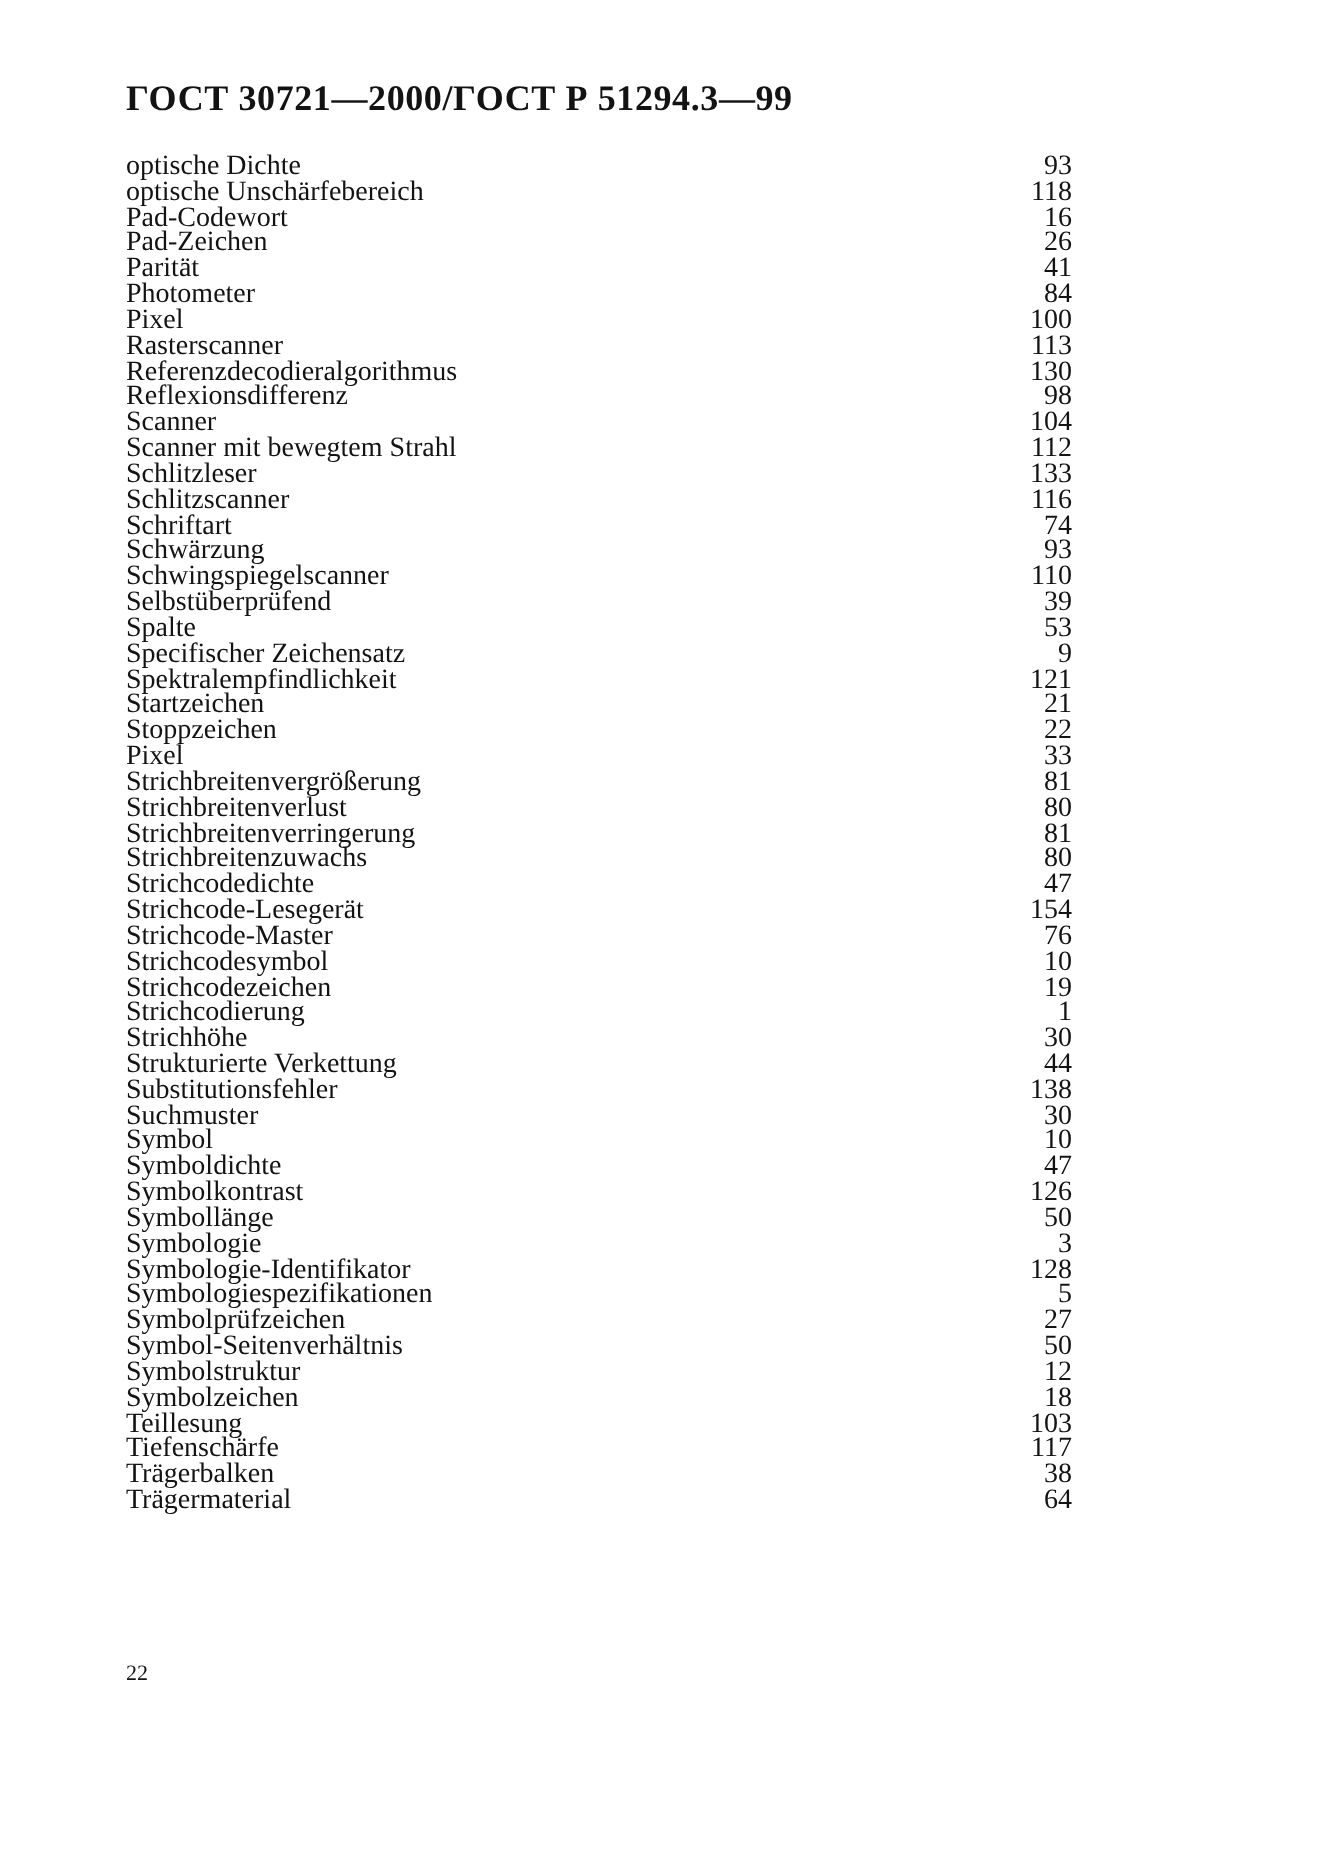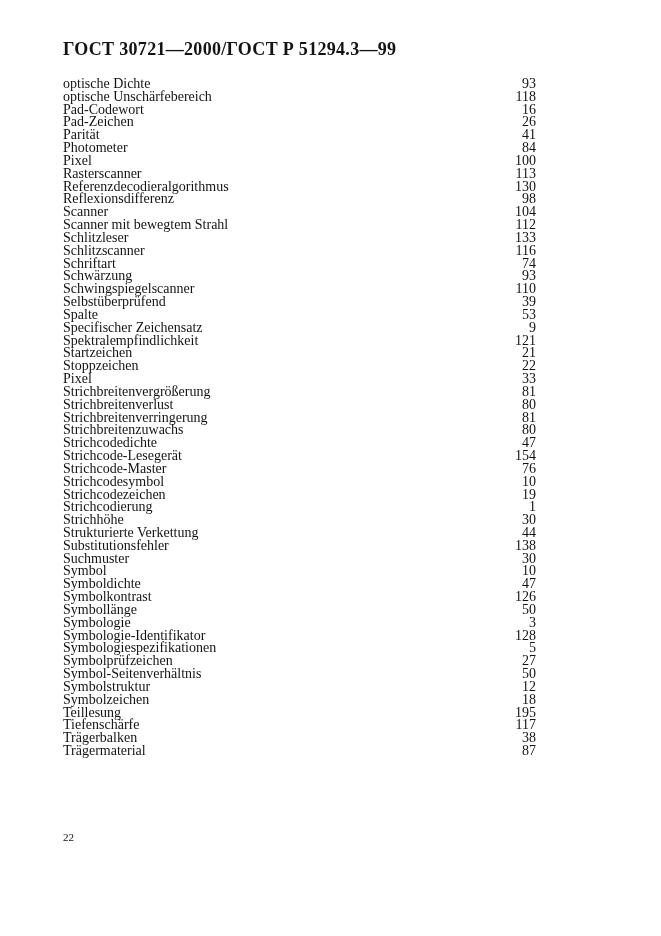--- a/index.html
+++ b/index.html
@@ -250,30 +250,30 @@
       <div class="index-row">
         <span class="index-term">Symbolstruktur</span>
         <span class="index-page">12</span>
       </div>
       <div class="index-row">
         <span class="index-term">Symbolzeichen</span>
         <span class="index-page">18</span>
       </div>
       <div class="index-row">
         <span class="index-term">Teillesung</span>
-        <span class="index-page">195</span>
+        <span class="index-page">103</span>
       </div>
       <div class="index-row">
         <span class="index-term">Tiefenschärfe</span>
         <span class="index-page">117</span>
       </div>
       <div class="index-row">
         <span class="index-term">Trägerbalken</span>
         <span class="index-page">38</span>
       </div>
       <div class="index-row">
         <span class="index-term">Trägermaterial</span>
-        <span class="index-page">87</span>
+        <span class="index-page">64</span>
       </div>
     </div>
 
   <div class="page-number">22</div>
 </div>
 
 </body></html>

